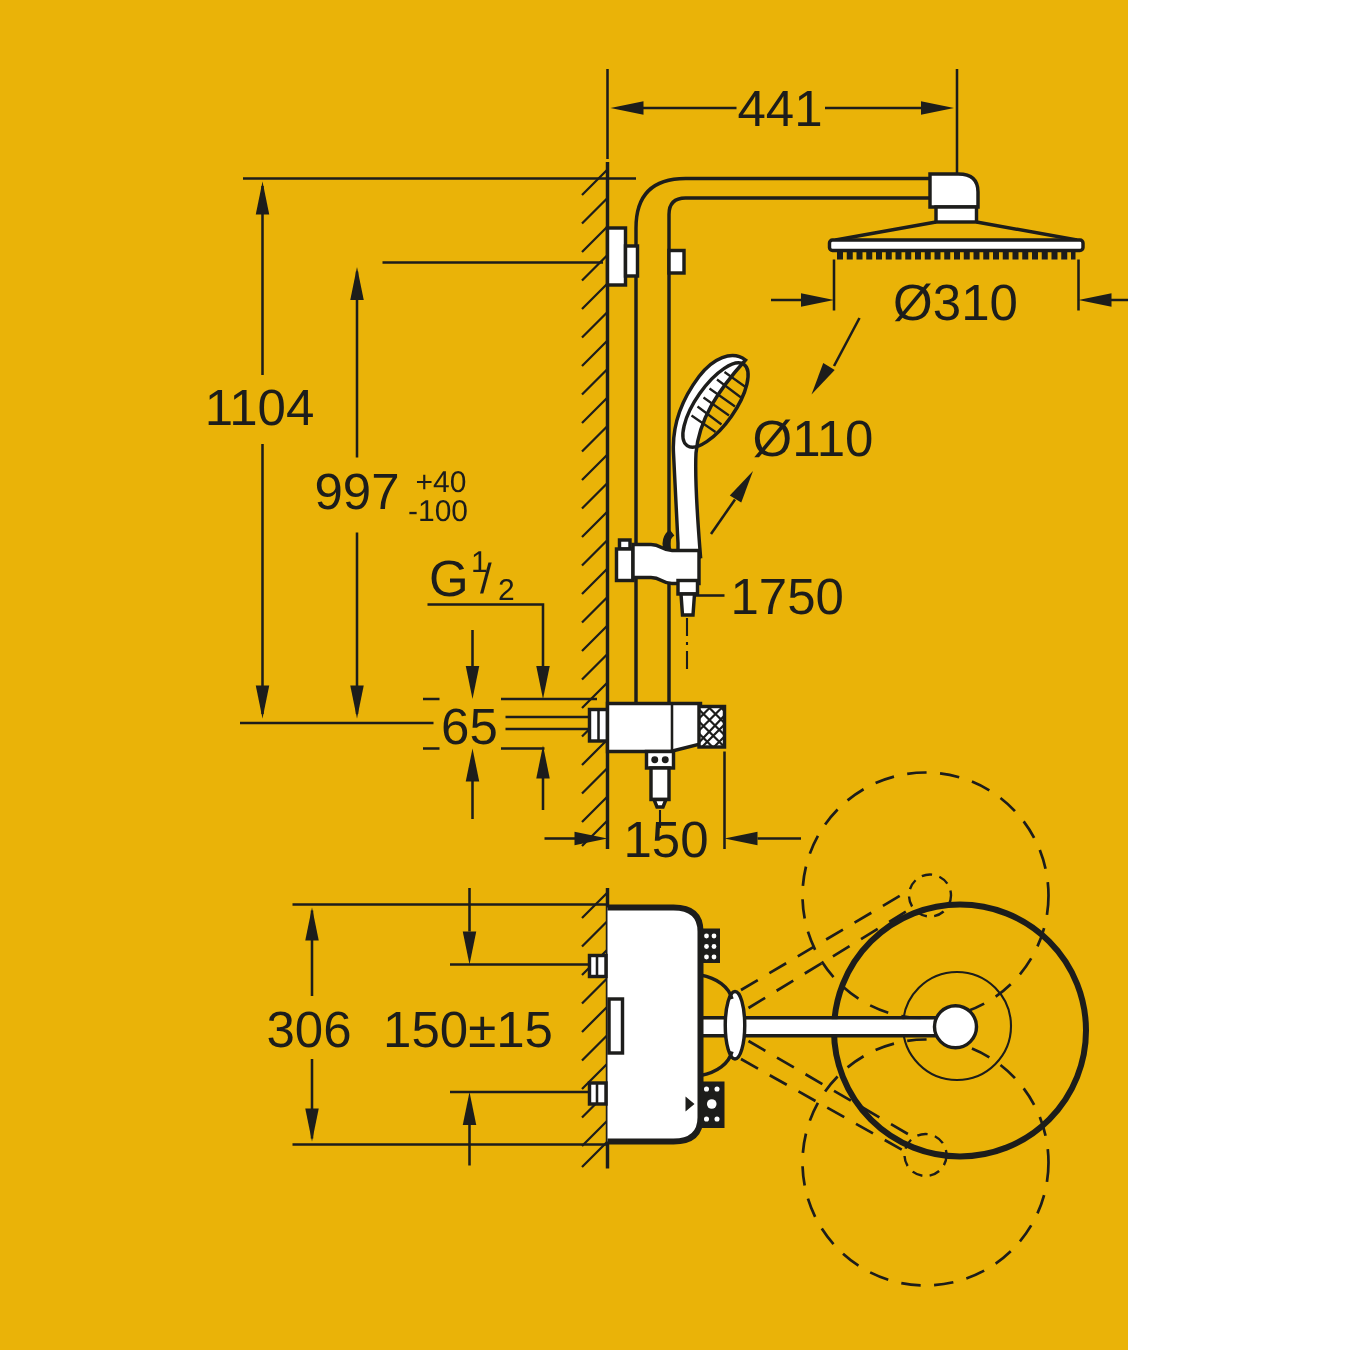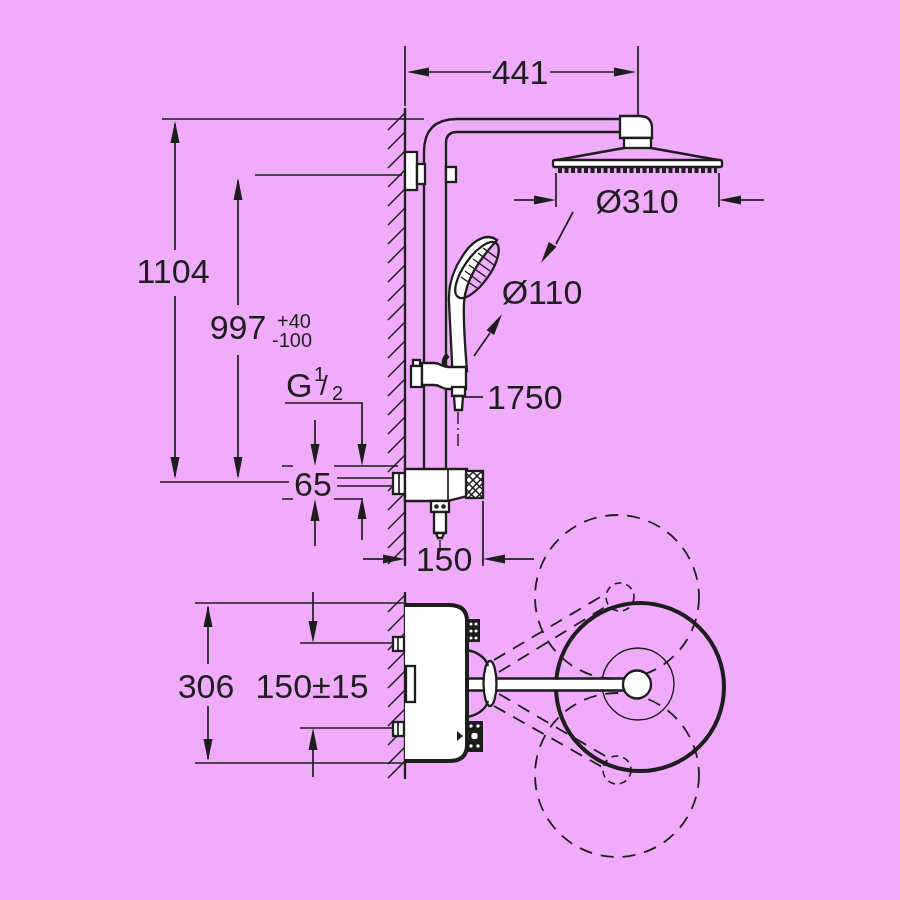--- a/index.html
+++ b/index.html
@@ -1,17 +1,17 @@
 <!DOCTYPE html>
 <html><head>
 <meta charset="utf-8">
 <style>
   html,body{margin:0;padding:0;background:#ffffff;}
   body{font-family:"Liberation Sans", sans-serif;}
-  .stage{width:900px;height:900px;position:relative;background:#f0abfc;overflow:hidden;}
+  .stage{width:752px;height:900px;position:relative;background:#eab308;overflow:hidden;}
   svg{display:block;}
   .ln{stroke:#1d1d1b;stroke-width:1.7;fill:none;}
   .thin{stroke:#1d1d1b;stroke-width:1.4;fill:none;}
   .out{stroke:#1d1d1b;stroke-width:2.3;fill:none;}
   .outw{stroke:#1d1d1b;stroke-width:2.3;fill:#ffffff;}
   .thick{stroke:#1d1d1b;stroke-width:4;fill:none;}
   .thickw{stroke:#1d1d1b;stroke-width:4;fill:#ffffff;}
   .arr{fill:#1d1d1b;stroke:none;}
   .dsh{stroke:#1d1d1b;stroke-width:1.8;fill:none;stroke-dasharray:13,9;}
   .dshs{stroke:#1d1d1b;stroke-width:1.6;fill:none;stroke-dasharray:7,5;}

